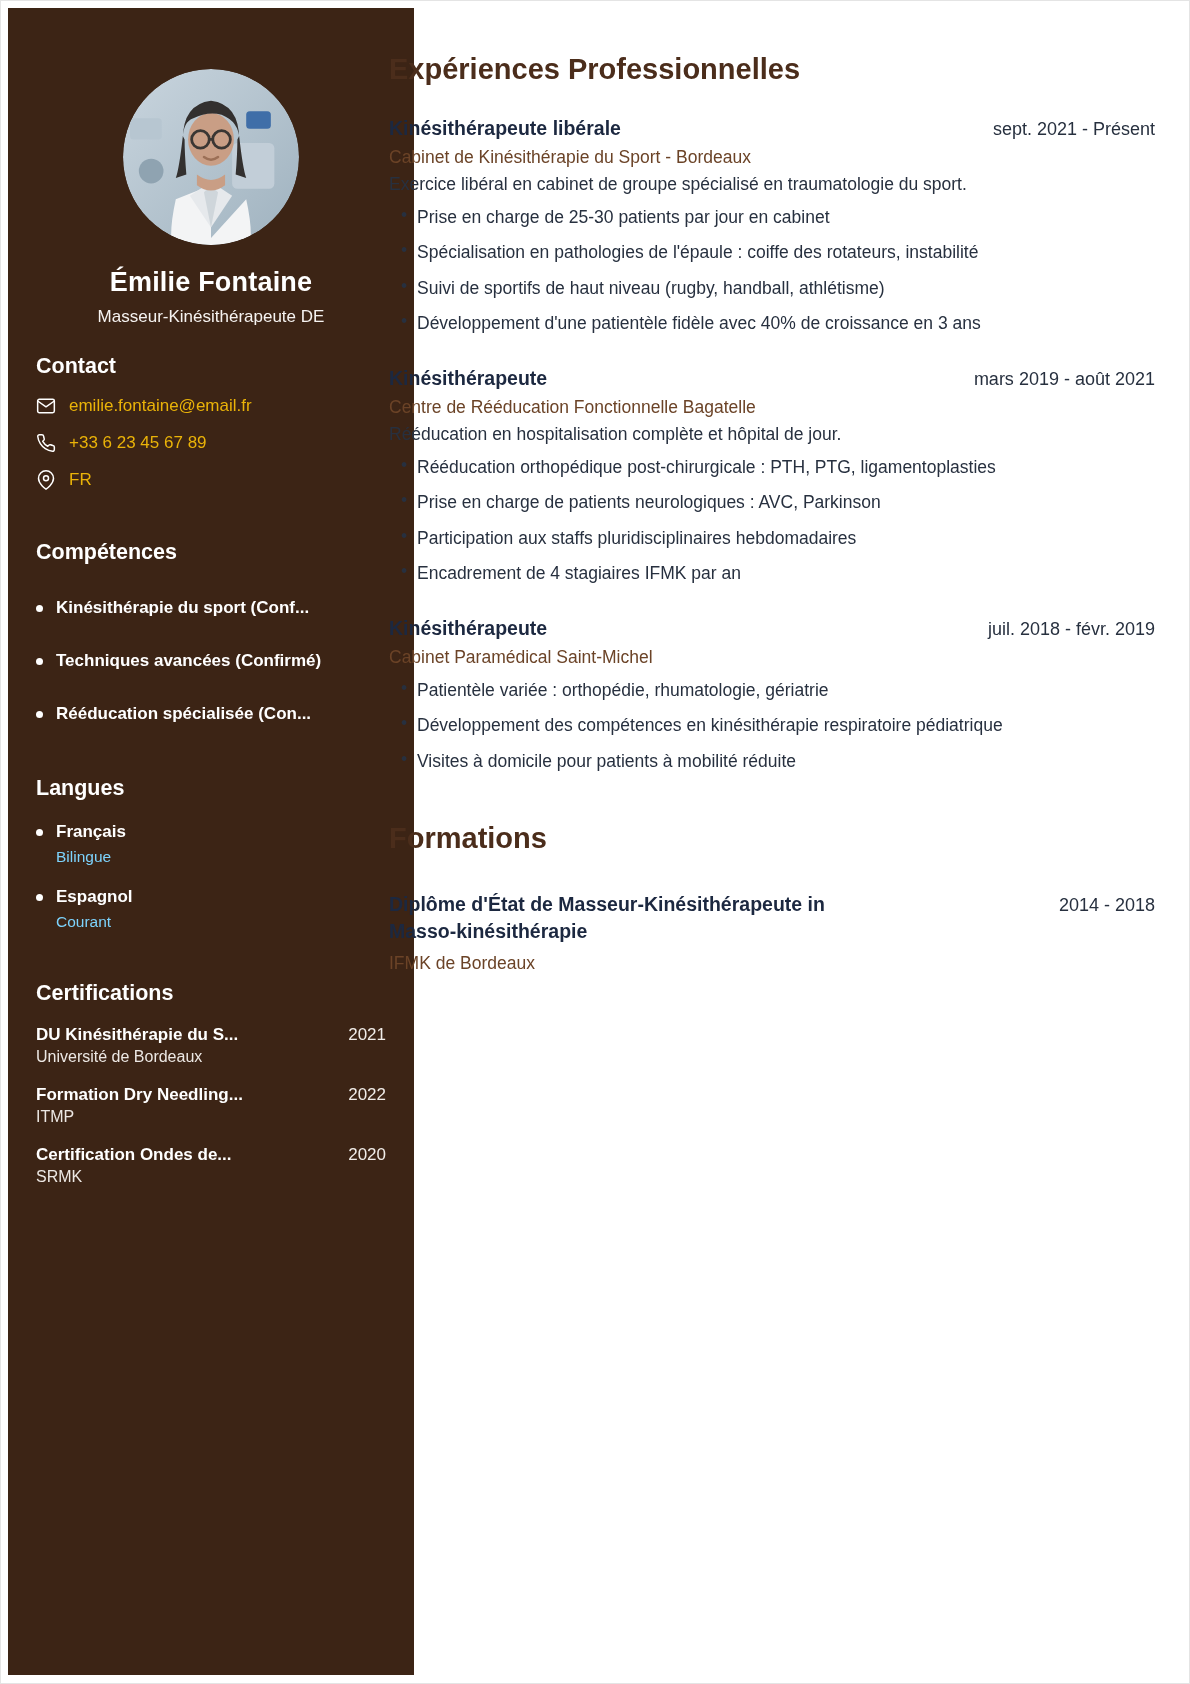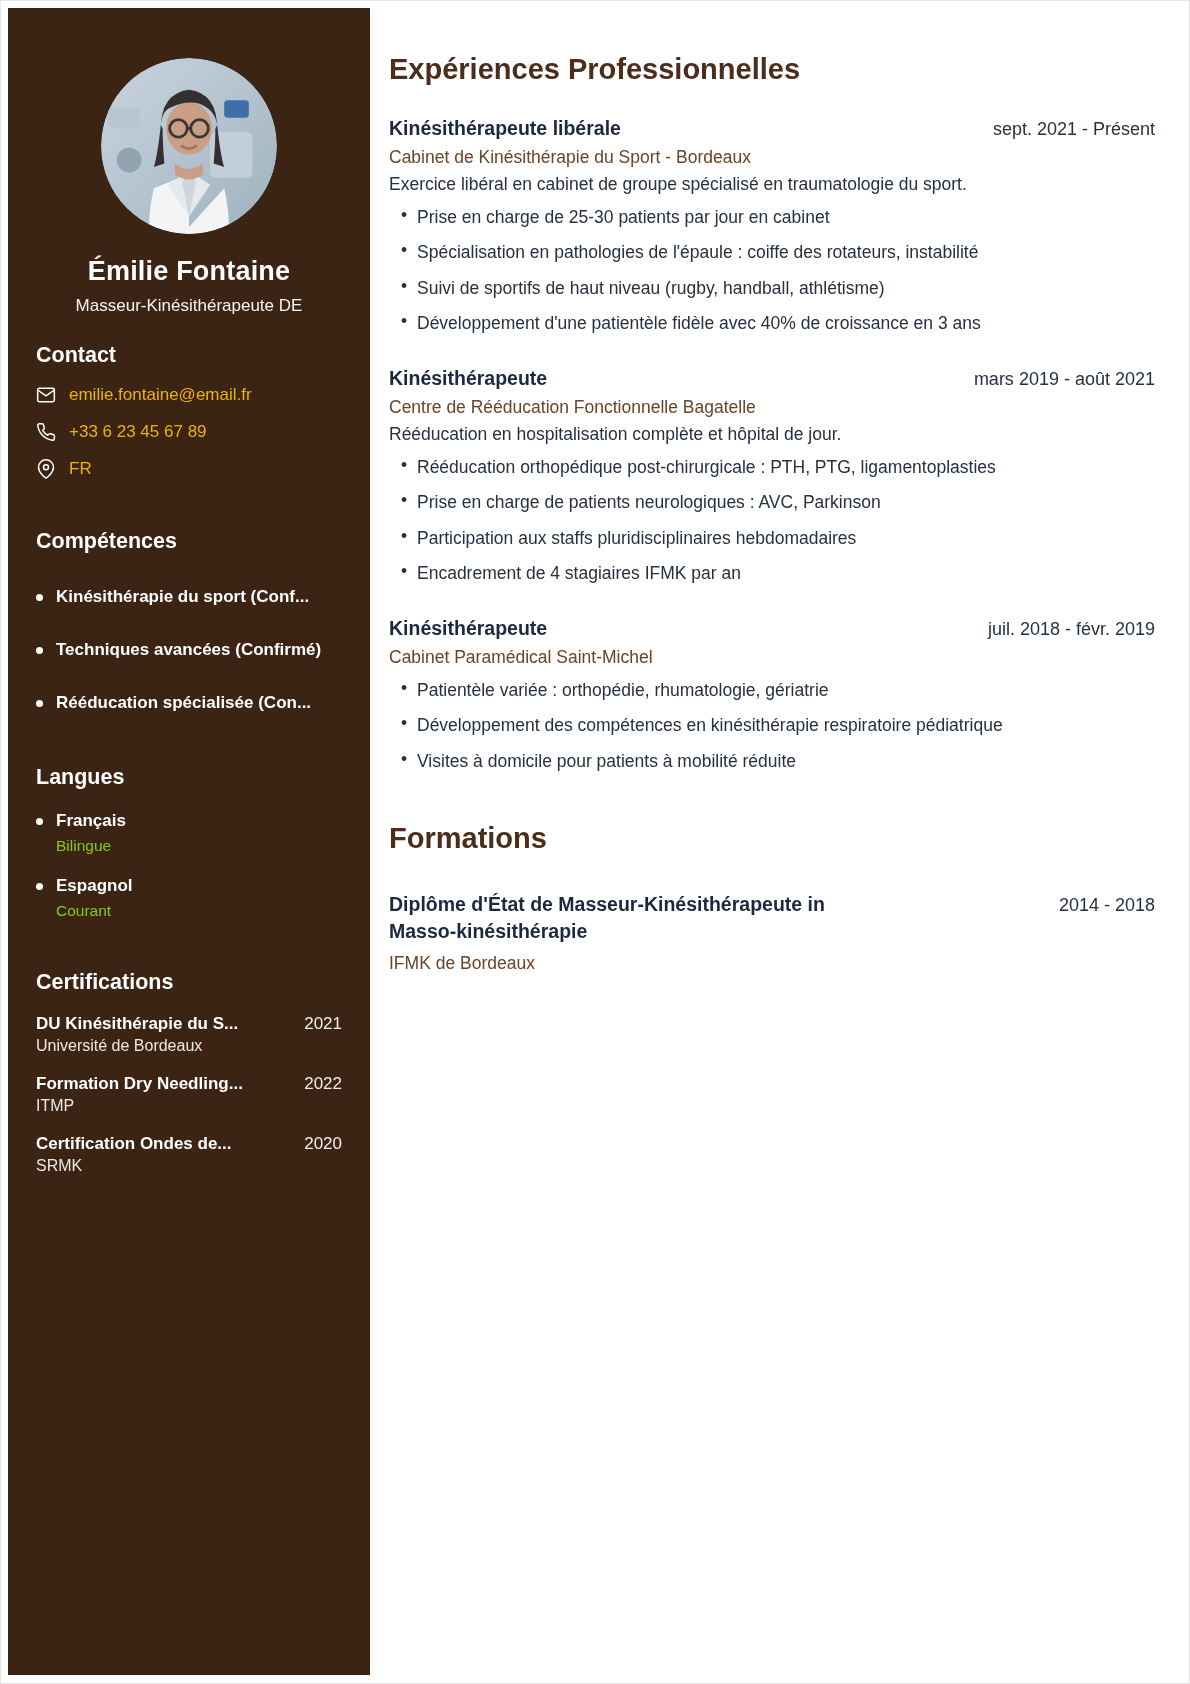--- a/index.html
+++ b/index.html
@@ -4,42 +4,42 @@
 <style>
   * { box-sizing: border-box; margin: 0; padding: 0; }
   html,body { background:#fff; }
   body { font-family:"Liberation Sans", sans-serif; }
   .page{
     position:relative; width:1190px; height:1684px;
     background:#ffffff; border:1px solid #e4e4e4; overflow:hidden;
   }
   
   .sidebar{
-    position:absolute; left:7px; top:7px; bottom:8px; width:362px;
-    background:#3C2415; color:#ffffff; padding:0 28px;
+    position:absolute; left:7px; top:7px; bottom:8px; width:406px;
+    background:#3C2415; color:#ffffff; padding:11px 28px;
   }
   .photo-wrap{ width:176px; height:176px; border-radius:50%; overflow:hidden; margin:50px auto 0; }
   .photo-wrap svg{ display:block; width:100%; height:100%; }
   .name{ margin-top:22px; font-size:27px; font-weight:700; text-align:center; letter-spacing:.2px; }
   .role{ margin-top:9px; font-size:17px; text-align:center; color:#F6F3F1; }
   .side-h{ font-size:21.5px; font-weight:700; color:#fff; }
   .h-contact{ margin-top:27px; }
   .h-skills{ margin-top:50px; }
   .h-langs{ margin-top:52px; }
   .h-certs{ margin-top:50px; }
   .contact-list{ margin-top:8px; }
   .contact-item{ display:flex; align-items:center; gap:13px; margin-top:17px; font-size:17px; color:#eab308; }
   .contact-item svg{ flex:0 0 auto; display:block; }
   .skill-list{ margin-top:6px; }
   .skill-item{ display:flex; align-items:center; gap:13px; margin-top:33px; font-size:17px; font-weight:700; white-space:nowrap; overflow:hidden; }
   .dot{ flex:0 0 auto; width:7px; height:7px; border-radius:50%; background:#fff; }
   .lang-list{ margin-top:4px; }
   .lang-item{ margin-top:21px; }
   .lang-name{ display:flex; align-items:center; gap:13px; font-size:17px; font-weight:700; }
-  .lang-level{ margin-left:20px; margin-top:6px; font-size:15.5px; color:#84cc16; }
+  .lang-level{ margin-left:20px; margin-top:6px; font-size:15.5px; color:#7dd3fc; }
   .cert-list{ margin-top:2px; }
   .cert-item{ margin-top:19px; }
   .cert-row{ display:flex; justify-content:space-between; align-items:baseline; gap:8px; }
   .cert-title{ font-size:17px; font-weight:700; white-space:nowrap; overflow:hidden; }
   .cert-year{ font-size:17px; color:#F1EDE9; flex:0 0 auto; }
   .cert-issuer{ margin-top:3px; font-size:16px; color:#EDE8E4; }
   
   .main{ position:absolute; left:388px; right:34px; top:0; color:#27303F; }
   .main-h{ font-size:29px; font-weight:700; color:#4B2D1B; }
   .h-exp{ margin-top:52px; }

